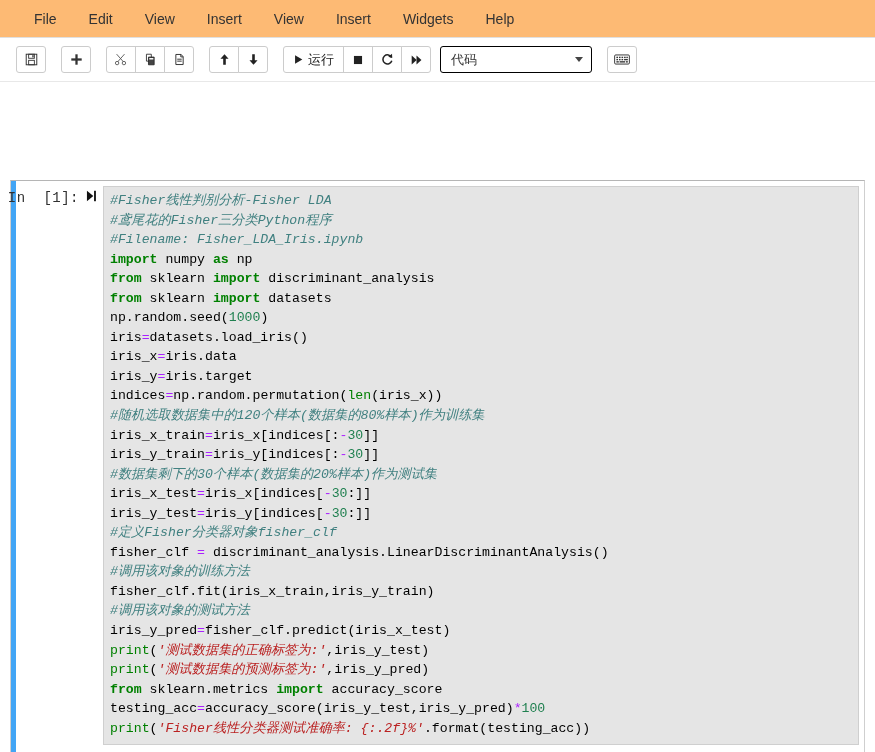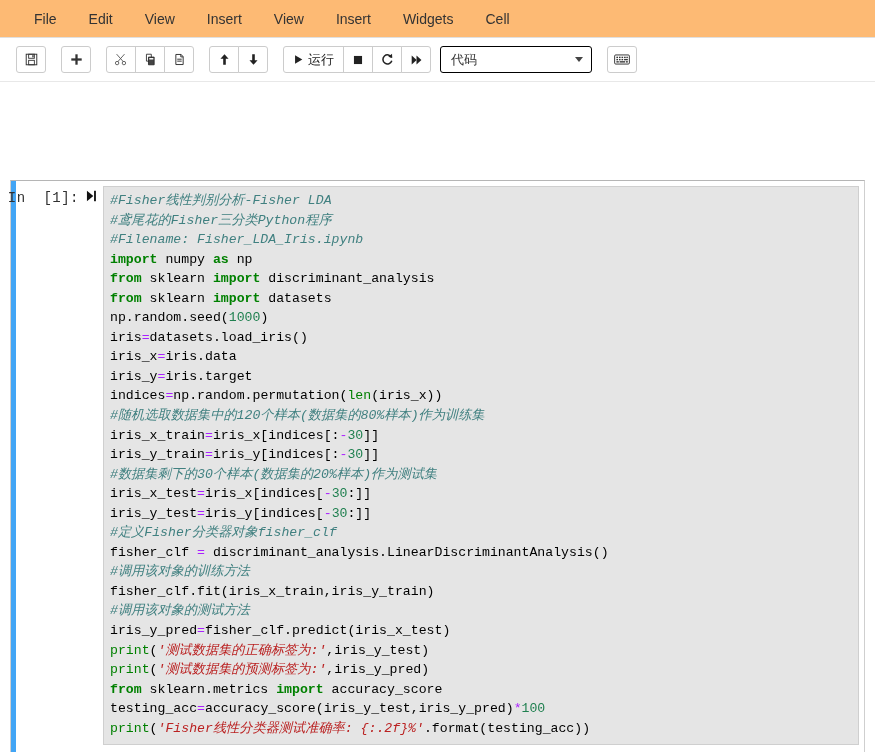--- a/index.html
+++ b/index.html
@@ -163,21 +163,21 @@
 <body>
 
 <div class="menubar">
   <div class="menu-item">File</div>
   <div class="menu-item">Edit</div>
   <div class="menu-item">View</div>
   <div class="menu-item">Insert</div>
   <div class="menu-item">View</div>
   <div class="menu-item">Insert</div>
   <div class="menu-item">Widgets</div>
-  <div class="menu-item">Cell</div>
+  <div class="menu-item">Help</div>
 </div>
 
 <div class="toolbar">
 
   <div class="btn-group">
     <div class="tbtn" title="保存">
       <span>
         <svg width="13" height="13" viewBox="0 0 16 16">
           <rect x="1.5" y="1.5" width="13" height="13" fill="none" stroke="#333" stroke-width="1.2"></rect>
           <rect x="4.5" y="1.5" width="7" height="5" fill="none" stroke="#333" stroke-width="1.1"></rect>

